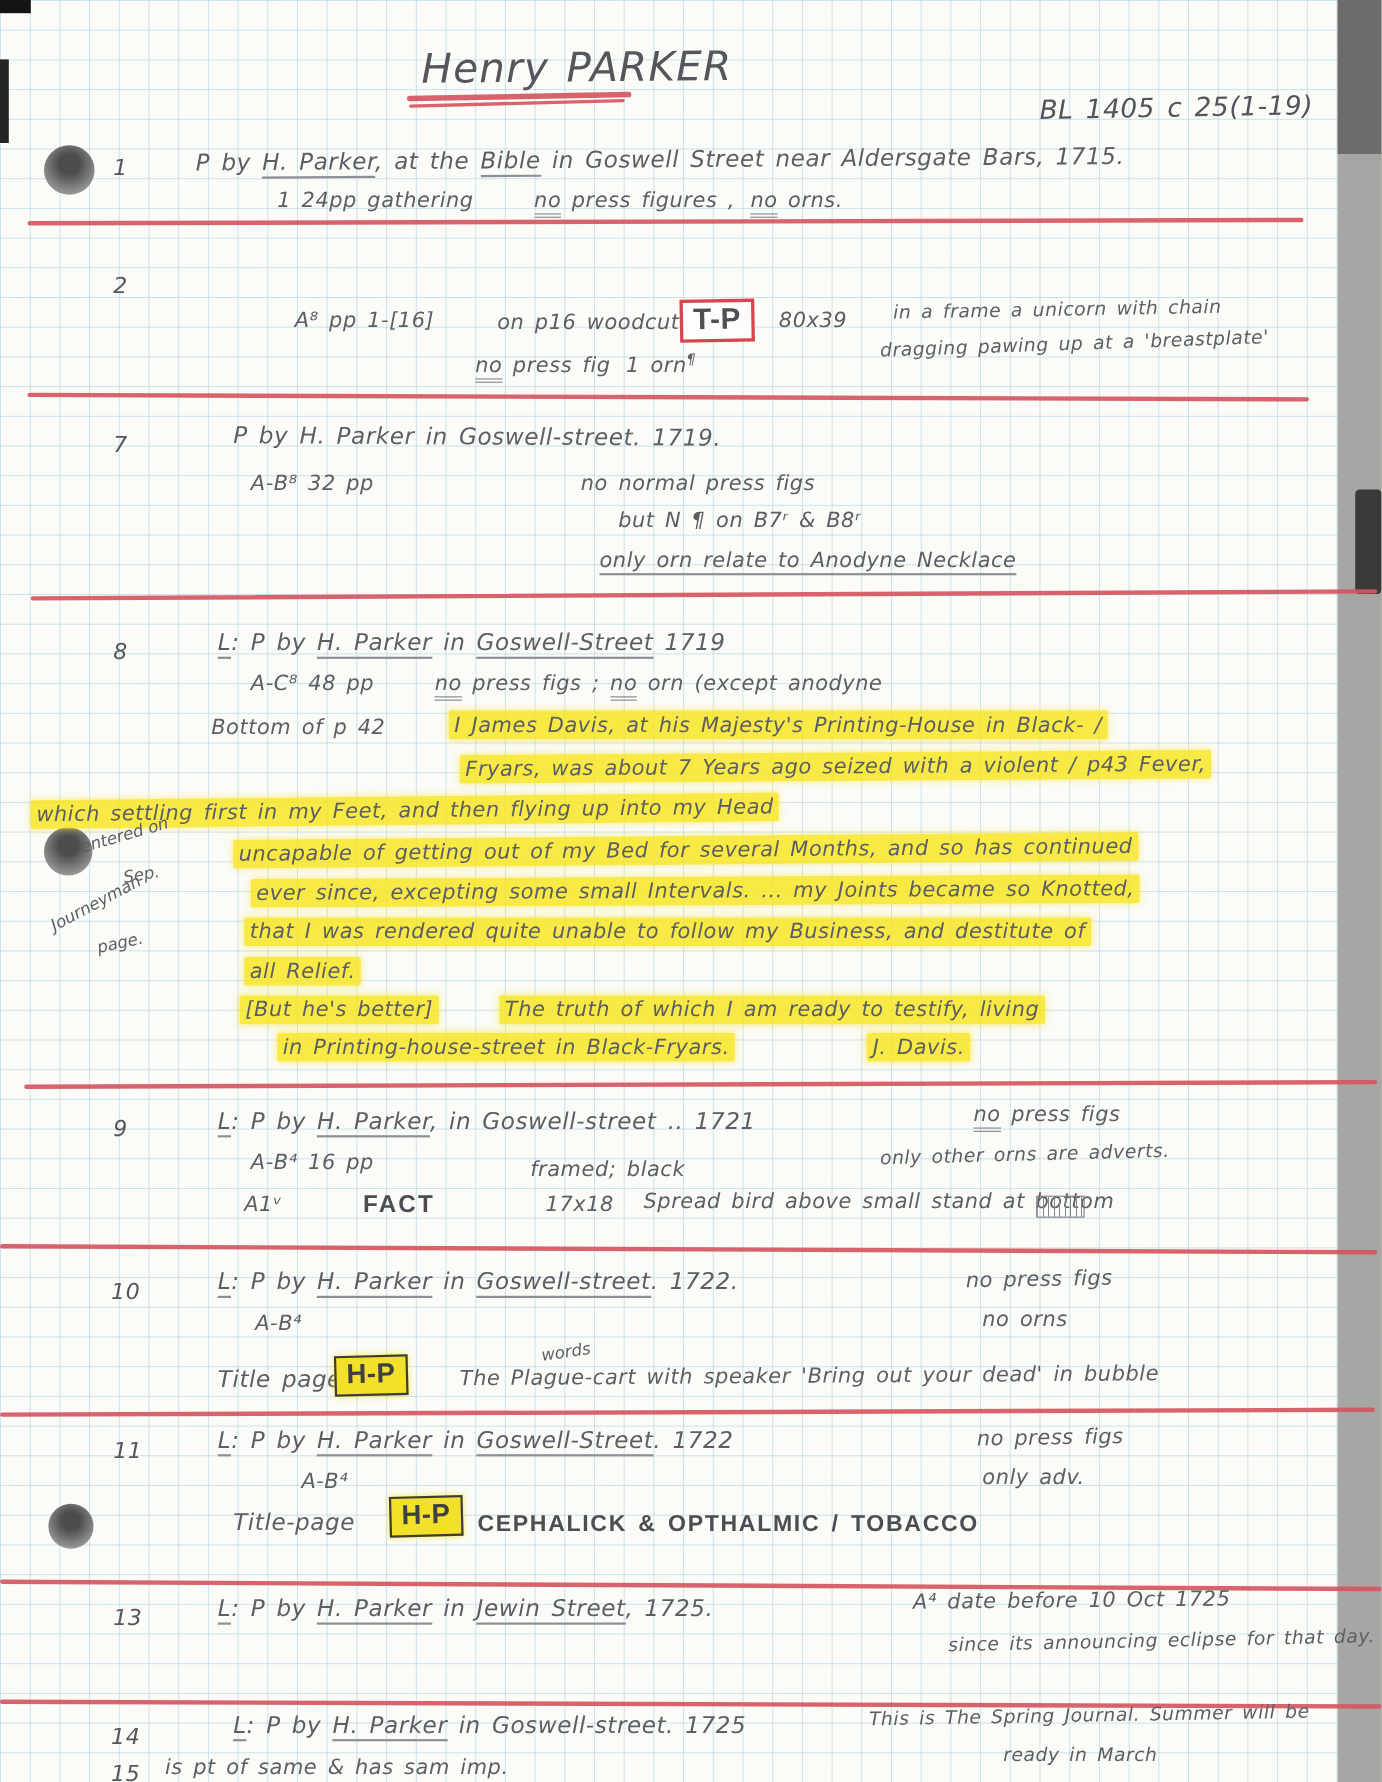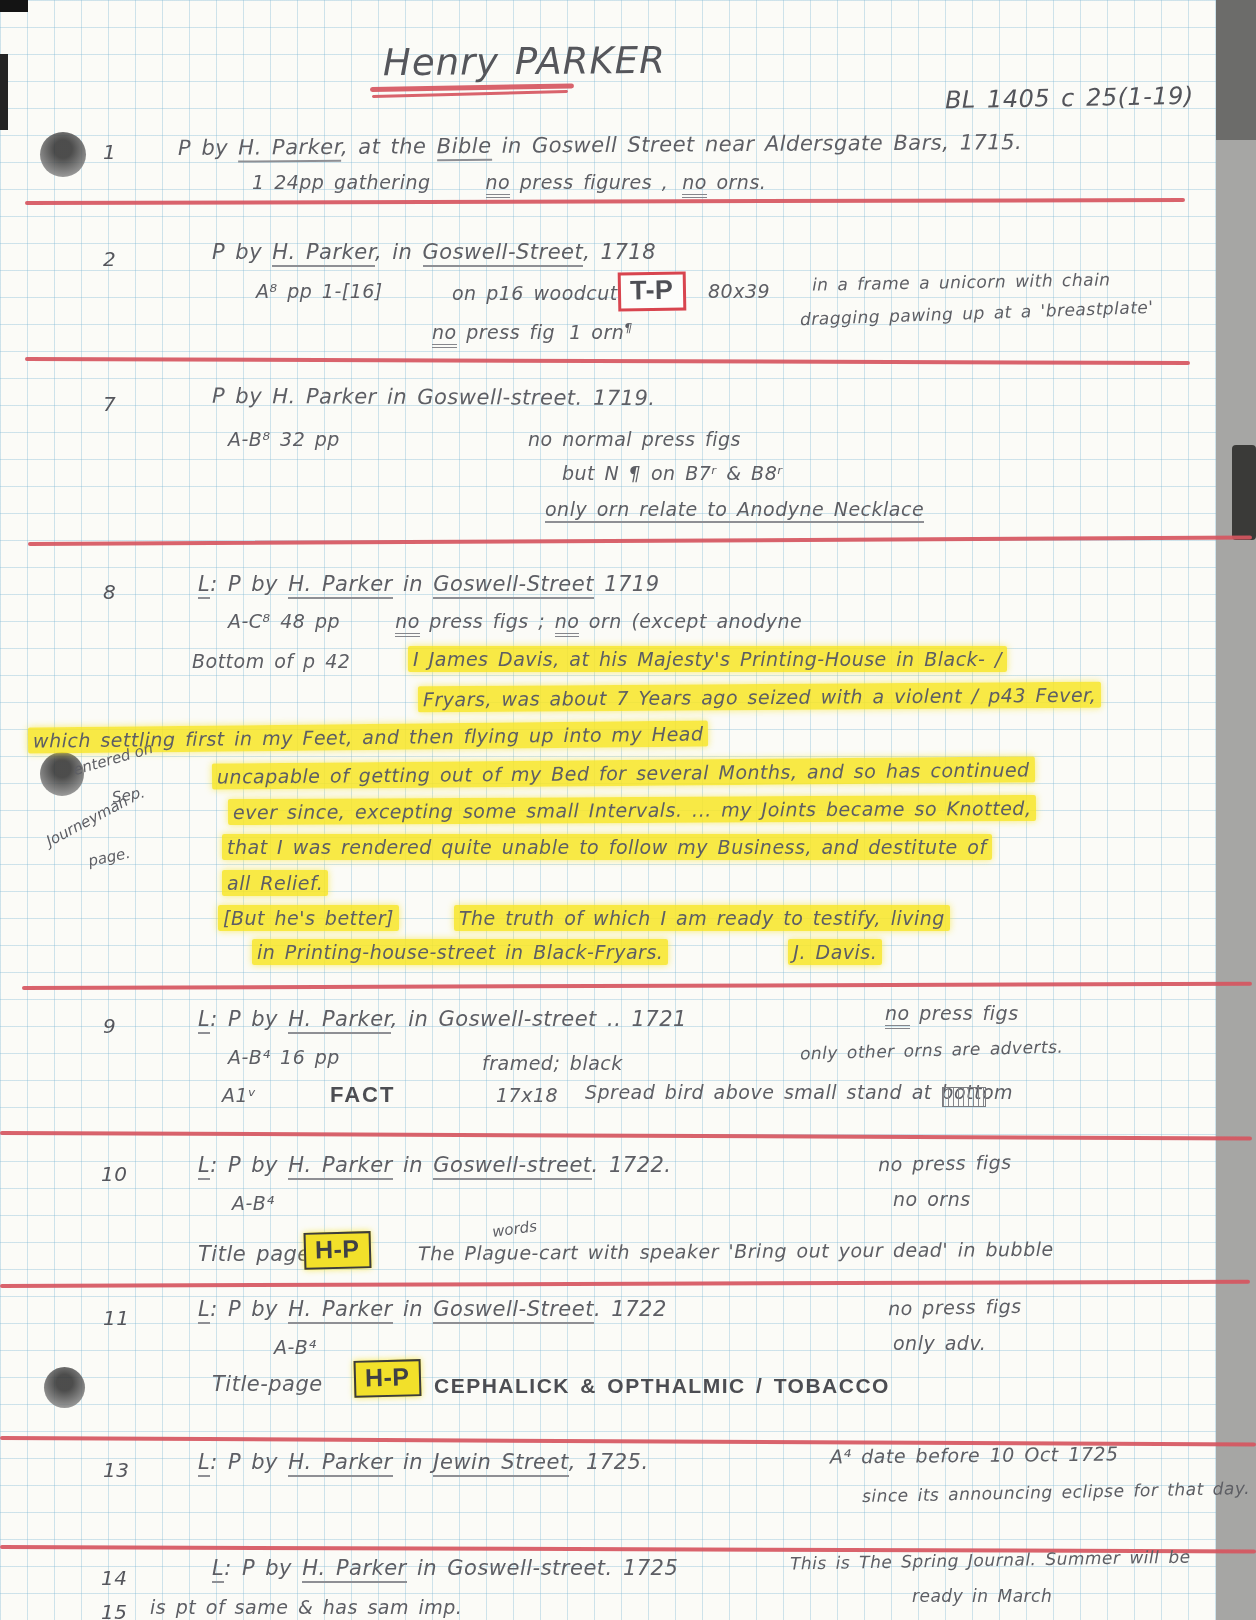--- a/index.html
+++ b/index.html
@@ -63,24 +63,21 @@
   <div class="line hw num" style="left:103px;top:140px;">1</div>
   <div class="line hw" style="left:178px;top:133px;transform:rotate(-.4deg);">
     <span>P by </span><span class="u">H. Parker</span><span>, at the </span><span class="u">Bible</span><span> in Goswell Street near Aldersgate Bars, 1715.</span>
   </div>
   <div class="line hw md" style="left:252px;top:171px;">
     <span>1 24pp gathering</span><span class="u2 gap">no</span><span> press figures ,</span><span class="u2 gap2">no</span><span> orns.</span>
   </div>
   <div class="redline" style="left:25px;top:201px;width:1160px;transform:rotate(-.15deg);"></div>
 
   <div class="line hw num" style="left:103px;top:247px;">2</div>
-  <div class="line hw" style="left:212px;top:240px;">
-    <span>P by </span><span class="u">H. Parker</span><span>, in </span><span class="u">Goswell-Street</span><span>, 1718</span>
-  </div>
-  <div class="line hw md" style="left:256px;top:280px;text-align:right;">A⁸   pp 1-[16]</div>
+  <div class="line hw md" style="left:268px;top:280px;text-align:right;">A⁸   pp 1-[16]</div>
   <div class="line hw md" style="left:452px;top:282px;">on p16  woodcut</div>
   <div class="line" style="left:618px;top:272px;"><span class="tpbox">T-P</span></div>
   <div class="line hw md" style="left:708px;top:280px;">80x39</div>
   <div class="line hw sm" style="left:812px;top:272px;transform:rotate(-1deg);">in a frame a unicorn with chain</div>
   <div class="line hw sm" style="left:800px;top:303px;transform:rotate(-2deg);">dragging pawing up at a 'breastplate'</div>
   <div class="line hw md" style="left:432px;top:320px;">
     <span class="u2">no</span><span> press fig</span><span class="gap2">1 orn</span><span class="sup">¶</span>
   </div>
   <div class="redline" style="left:25px;top:357px;width:1165px;transform:rotate(.2deg);"></div>
 

